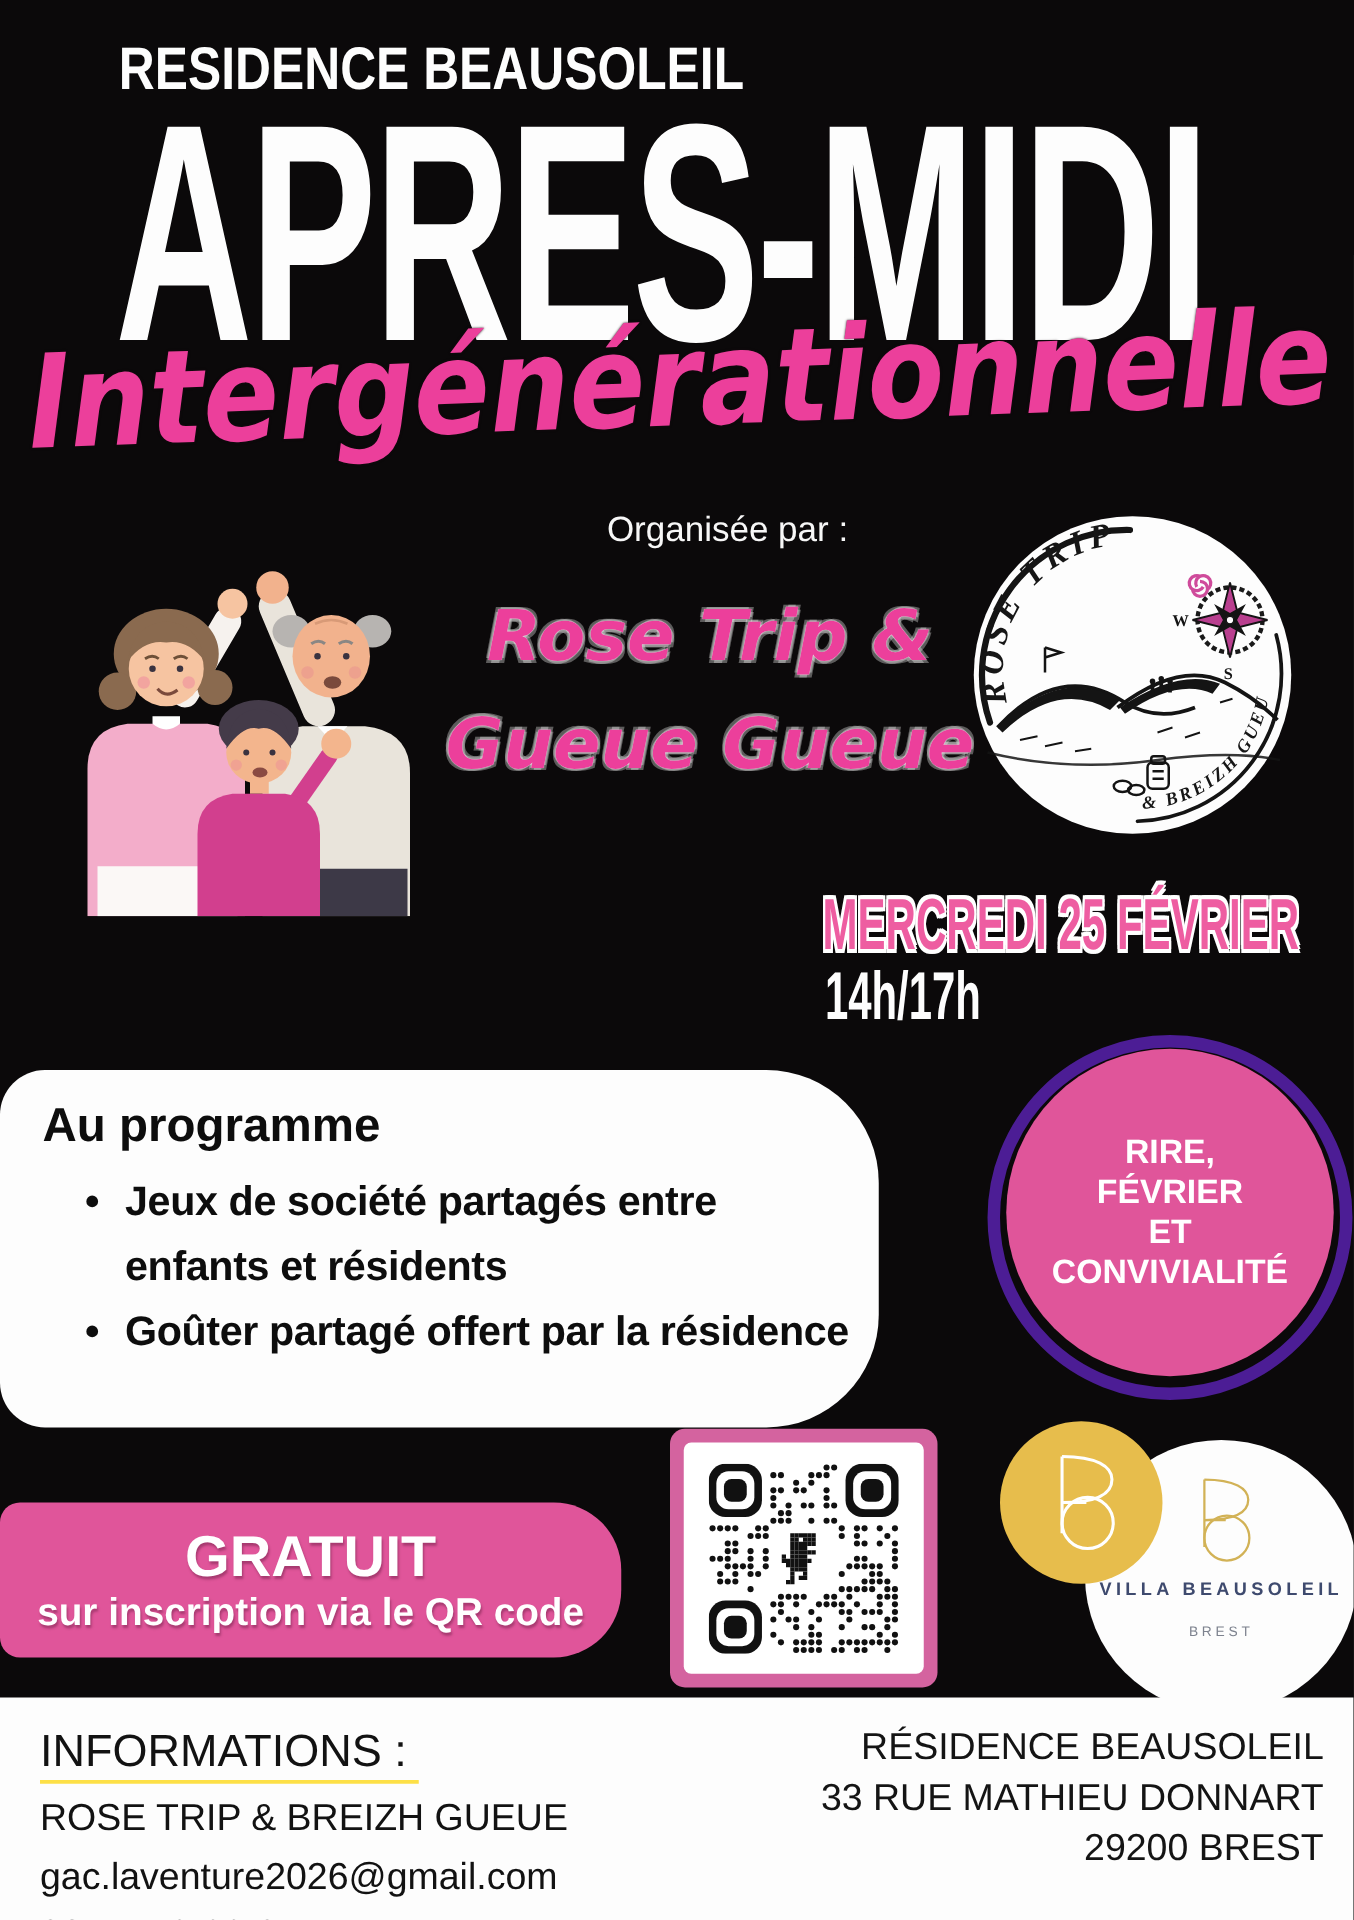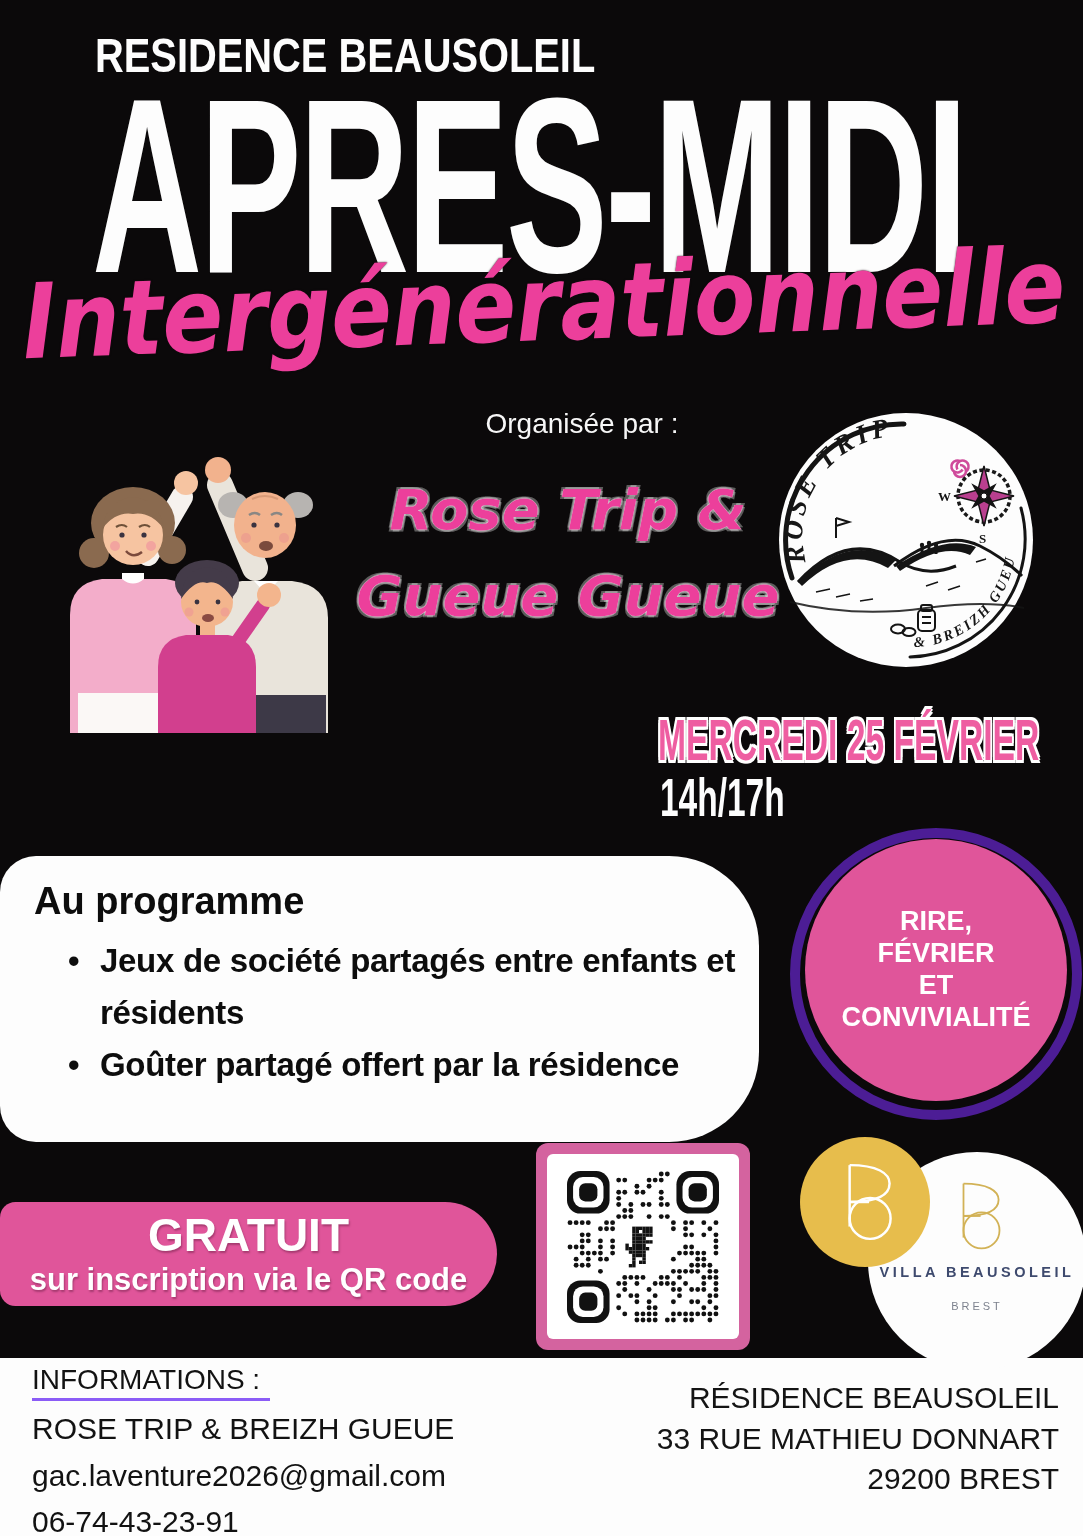--- a/index.html
+++ b/index.html
@@ -54,21 +54,21 @@
     font-size:58px;font-weight:800;white-space:nowrap;letter-spacing:0;
     transform:scaleX(.58);transform-origin:left top;
     text-shadow:3px 0 0 #fff,-3px 0 0 #fff,0 3px 0 #fff,0 -3px 0 #fff,3px 3px 0 #fff,-3px -3px 0 #fff,3px -3px 0 #fff,-3px 3px 0 #fff;
   }
   .date-time{
     position:absolute;left:660px;top:766px;color:#fdfdfd;font-size:54px;font-weight:800;
     white-space:nowrap;transform:scaleX(.62);transform-origin:left top;
   }
   
   .program-box{
-    position:absolute;left:0;top:856px;width:759px;height:286px;background:#fdfdfd;
+    position:absolute;left:0;top:856px;width:703px;height:286px;background:#fdfdfd;
     border-radius:36px 90px 90px 36px;box-sizing:border-box;padding:24px 14px 0 34px;color:#0d0d0d;
   }
   .program-heading{font-size:38px;font-weight:800;}
   .program-list{list-style:none;margin:12px 0 0 0;padding:0 0 0 66px;}
   .program-list li{
     position:relative;font-size:33px;font-weight:700;line-height:1.58;letter-spacing:-.3px;
   }
   .program-list li::before{
     content:"•";position:absolute;left:-32px;top:0;font-size:33px;
   }
@@ -78,21 +78,21 @@
     border:10px solid #4c1d95;background:transparent;
   }
   .rire-inner{
     position:absolute;inset:5px;border-radius:50%;background:var(--pink,#e4519a);
     display:flex;flex-direction:column;align-items:center;justify-content:center;
     color:#fff;font-size:27px;font-weight:800;line-height:1.18;text-align:center;
     transform:translateY(-4px);
   }
   
   .free-banner{
-    position:absolute;left:0;top:1202px;width:497px;height:104px;
+    position:absolute;left:0;top:1202px;width:497px;height:124px;
     background:var(--pink,#e0559a);border-radius:16px 54px 54px 16px;
     display:flex;flex-direction:column;align-items:center;justify-content:center;
     color:#fff;text-shadow:1px 2px 2px rgba(60,10,35,.35);
   }
   .free-title{font-size:46px;font-weight:800;line-height:1.1;}
   .free-subtitle{font-size:31px;font-weight:700;line-height:1.2;}
   
   .qr-frame{
     position:absolute;left:536px;top:1143px;width:214px;height:207px;
     background:#d4639f;border-radius:12px;display:flex;align-items:center;justify-content:center;
@@ -110,22 +110,23 @@
   .villa-name{margin-top:10px;font-size:14.5px;font-weight:700;color:#3e4a6e;letter-spacing:3.5px;white-space:nowrap;}
   .villa-city{margin-top:20px;font-size:11px;color:#7d828e;letter-spacing:3px;}
   .gold-circle{
     position:absolute;left:800px;top:1137px;width:130px;height:130px;border-radius:50%;
     background:var(--gold,#e7bd4c);z-index:3;display:flex;align-items:center;justify-content:center;
   }
   
   .bottom-strip{position:absolute;left:0;top:1358px;width:1083px;height:178px;background:#fdfdfd;z-index:1;}
   .info-block{position:absolute;left:32px;top:1364px;z-index:4;color:#121212;}
   .info-heading{
-    font-size:28px;font-weight:500;display:inline-block;border-bottom:3px solid #8b5cf6;
+    font-size:36px;font-weight:500;display:inline-block;border-bottom:3px solid #fde047;
     padding:0 10px 2px 0;
+    margin-top:16px;
   }
   .info-line{font-size:30px;margin-top:9px;line-height:1.25;}
   .address-block{position:absolute;right:24px;top:1378px;z-index:4;text-align:right;color:#141414;}
   .address-line{font-size:30px;line-height:1.35;font-weight:500;}
 </style>
 </head>
 <body>
 
 <div class="poster" style="--bg: #0b090a; --pink: #e0559a; --pink-bright: #ee5da1; --pink-script: #ec3f9b; --gold: #e7bd4c;">
 

